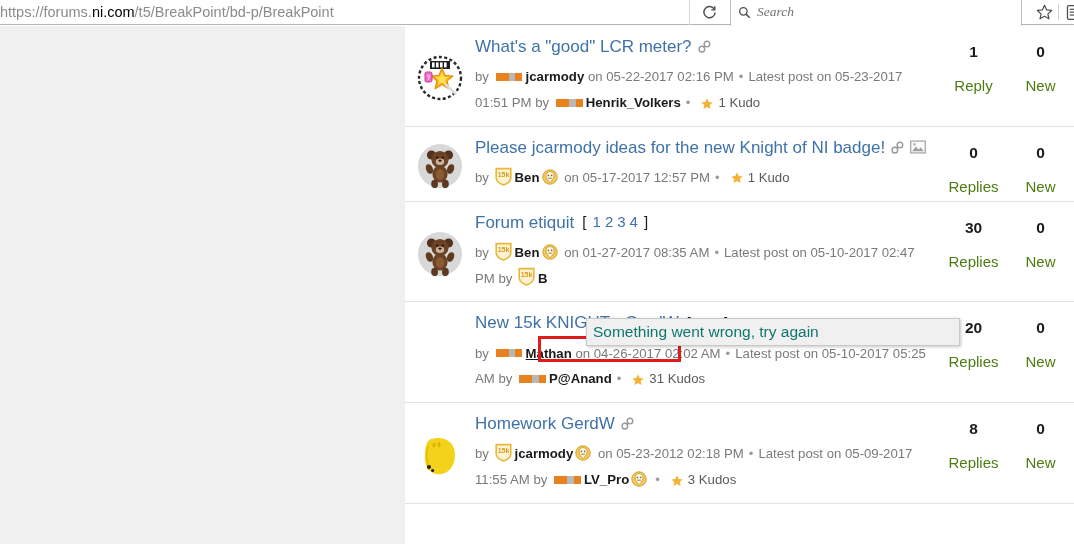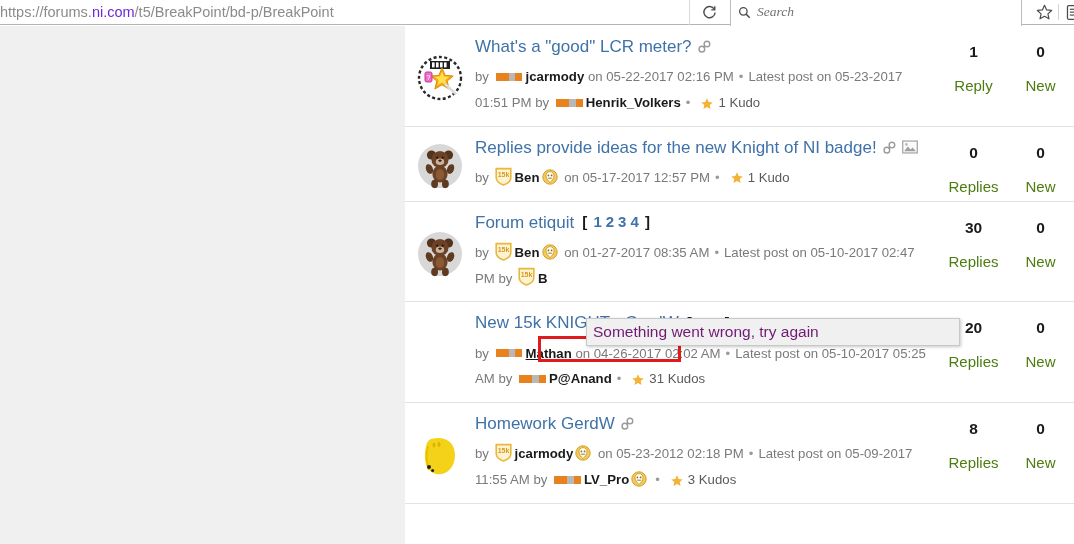--- a/index.html
+++ b/index.html
@@ -22,21 +22,21 @@
   #url-field {
     flex: 0 0 690px;
     height: 25px;
     display: flex; align-items: center;
     font-size: 14.5px;
     color: #8b8b8b;
     white-space: nowrap;
     overflow: hidden;
     border-right: 1px solid #d9d9d9;
   }
-  #url-field .dom { color: #6d28d9; }
+  #url-field .dom { color: #000000; }
   #reload-btn {
     flex: 0 0 38px; height: 25px;
     display: flex; align-items: center; justify-content: center;
     color: #4d4d4d;
     cursor: default;
   }
   #reload-btn svg { display: block; }
   #search-box {
     flex: 0 0 292px; height: 32px;
     margin: 0 2px;
@@ -136,21 +136,20 @@
     align-items: center;
     flex-wrap: wrap;
     gap: 0;
   }
   .topic-title .tlink { cursor: pointer; }
   .pagerwrap {
     font-size: 15px;
     color: #1a1a1a;
     margin-left: 8px;
     white-space: nowrap;
-    font-weight: bold;
   }
   .pagerwrap .pg {
     color: #3f72a8;
     margin: 0 2px;
     cursor: pointer;
   }
   .icn {
     margin-left: 5px;
     display: inline-flex;
     align-items: center;
@@ -202,21 +201,21 @@
   #error-tooltip {
     position: absolute;
     left: 586px; top: 292px;
     width: 374px; height: 28px;
     background: #f0f0f0;
     border: 1px solid #c8c8c8;
     box-shadow: 1px 1px 3px rgba(0,0,0,0.22);
     display: flex; align-items: center;
     padding-left: 6px;
     font-size: 15.5px;
-    color: #701a75;
+    color: #0f766e;
     z-index: 50;
   }
 </style>
 </head>
 <body>
 
 <div id="browser-bar">
 
   <div id="url-field">
     <span>https://forums.</span>
@@ -324,21 +323,21 @@
                 <ellipse cx="23" cy="31" rx="7.6" ry="8.6" fill="#6b4225"></ellipse>
                 <ellipse cx="23" cy="31.5" rx="4.2" ry="5.6" fill="#8a5a34"></ellipse>
                 <ellipse cx="12.4" cy="26" rx="3.4" ry="5" fill="#5d3a20" transform="rotate(-22 12.4 26)"></ellipse>
                 <ellipse cx="33.6" cy="26" rx="3.4" ry="5" fill="#5d3a20" transform="rotate(22 33.6 26)"></ellipse>
                 <ellipse cx="17.6" cy="41" rx="3.4" ry="4.2" fill="#5d3a20"></ellipse>
                 <ellipse cx="28.4" cy="41" rx="3.4" ry="4.2" fill="#5d3a20"></ellipse>
               </svg></span>
           </div>
           <div class="row-main">
             <div class="topic-title">
-              <span class="tlink">Replies provide ideas for the new Knight of NI badge!</span>
+              <span class="tlink">Please jcarmody ideas for the new Knight of NI badge!</span>
               <span class="icn">
                 <svg width="15" height="15" viewBox="0 0 16 16">
                   <circle cx="5.2" cy="10.8" r="3" fill="none" stroke="#9a9a9a" stroke-width="1.5"></circle>
                   <circle cx="10.6" cy="5.4" r="3" fill="none" stroke="#9a9a9a" stroke-width="1.5"></circle>
                   <line x1="6.9" y1="9.1" x2="8.9" y2="7.1" stroke="#9a9a9a" stroke-width="1.5"></line>
                 </svg>
               </span>
               <span class="icn">
                 <svg width="16" height="14" viewBox="0 0 18 15">
                   <rect x="0.8" y="0.8" width="16.4" height="13.4" fill="#fafafa" stroke="#a6a6a6" stroke-width="1.4"></rect>

